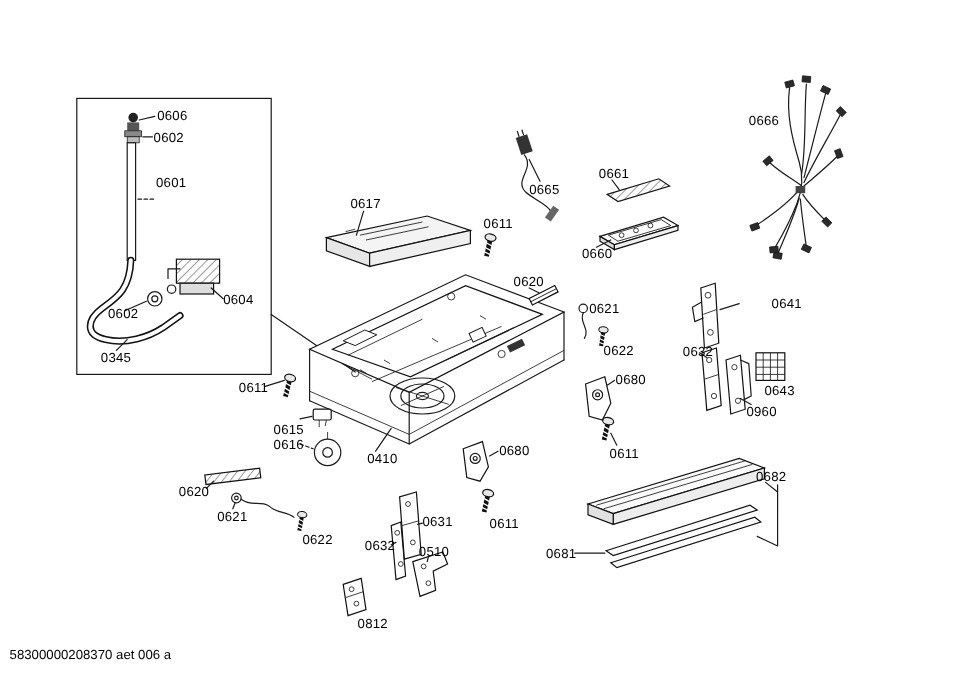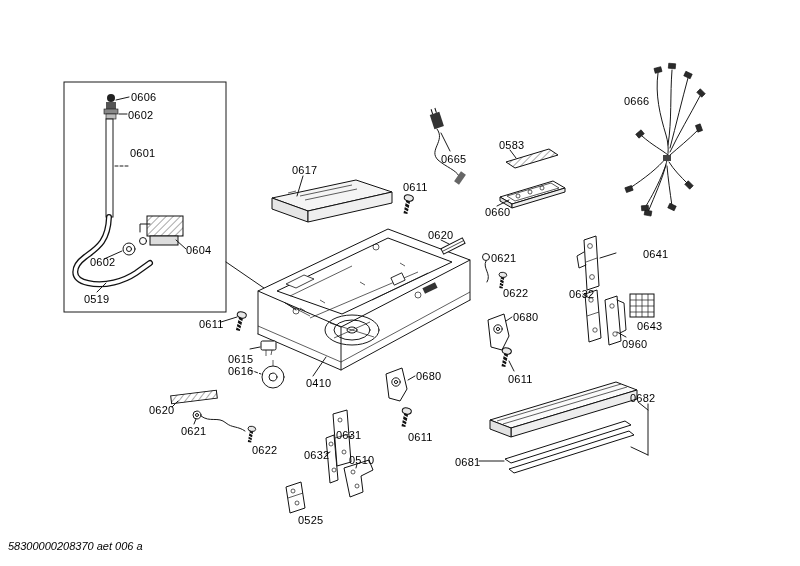--- a/index.html
+++ b/index.html
@@ -1,20 +1,20 @@
 <!DOCTYPE html>
 <html><head>
 <meta charset="utf-8">
 <style>
   html,body{margin:0;padding:0;}
   body{width:800px;height:566px;background:#ffffff;font-family:"Liberation Sans","DejaVu Sans",sans-serif;}
   .stage{position:relative;width:800px;height:566px;overflow:hidden;background:#ffffff;padding-left:12px;}
   .artwork{position:absolute;left:0;top:0;}
   .part-label{position:absolute;font-size:11px;line-height:12px;color:#000;white-space:nowrap;letter-spacing:.2px;}
-  .footer-code{position:absolute;left:8px;top:540px;font-size:11px;color:#000;font-style:italic;}
+  .footer-code{position:absolute;left:8px;top:540px;font-size:11px;color:#000;}
   .ln{stroke:#1a1a1a;fill:none;stroke-width:1;stroke-linecap:round;stroke-linejoin:round;}
   .thin{stroke:#1a1a1a;fill:none;stroke-width:0.7;}
 </style>
 </head>
 <body>
 
 <div class="stage">
 
 <svg class="artwork" width="800" height="566" viewBox="0 0 800 566">
   <defs>
@@ -278,24 +278,24 @@
     <line x1="479" y1="461" x2="504" y2="461"></line>
     <path d="M648,404 L648,455 M648,410 L638,402 M648,455 L631,447" fill="none"></path>
   </g>
 </svg>
 
   <span class="part-label" style="left:131px;top:91px">0606</span>
   <span class="part-label" style="left:128px;top:109px">0602</span>
   <span class="part-label" style="left:130px;top:147px">0601</span>
   <span class="part-label" style="left:90px;top:256px">0602</span>
   <span class="part-label" style="left:186px;top:244px">0604</span>
-  <span class="part-label" style="left:84px;top:293px">0519</span>
+  <span class="part-label" style="left:84px;top:293px">0345</span>
   <span class="part-label" style="left:292px;top:164px">0617</span>
   <span class="part-label" style="left:441px;top:153px">0665</span>
-  <span class="part-label" style="left:499px;top:139px">0583</span>
+  <span class="part-label" style="left:499px;top:139px">0661</span>
   <span class="part-label" style="left:403px;top:181px">0611</span>
   <span class="part-label" style="left:485px;top:206px">0660</span>
   <span class="part-label" style="left:428px;top:229px">0620</span>
   <span class="part-label" style="left:491px;top:252px">0621</span>
   <span class="part-label" style="left:503px;top:287px">0622</span>
   <span class="part-label" style="left:624px;top:95px">0666</span>
   <span class="part-label" style="left:643px;top:248px">0641</span>
   <span class="part-label" style="left:569px;top:288px">0632</span>
   <span class="part-label" style="left:637px;top:320px">0643</span>
   <span class="part-label" style="left:622px;top:338px">0960</span>
@@ -303,21 +303,21 @@
   <span class="part-label" style="left:508px;top:373px">0611</span>
   <span class="part-label" style="left:199px;top:318px">0611</span>
   <span class="part-label" style="left:228px;top:353px">0615</span>
   <span class="part-label" style="left:228px;top:365px">0616</span>
   <span class="part-label" style="left:306px;top:377px">0410</span>
   <span class="part-label" style="left:416px;top:370px">0680</span>
   <span class="part-label" style="left:149px;top:404px">0620</span>
   <span class="part-label" style="left:181px;top:425px">0621</span>
   <span class="part-label" style="left:252px;top:444px">0622</span>
   <span class="part-label" style="left:304px;top:449px">0632</span>
-  <span class="part-label" style="left:336px;top:429px">0631</span>
+  <span class="part-label" style="left:352px;top:429px">0631</span>
   <span class="part-label" style="left:349px;top:454px">0510</span>
-  <span class="part-label" style="left:298px;top:514px">0525</span>
+  <span class="part-label" style="left:298px;top:514px">0812</span>
   <span class="part-label" style="left:408px;top:431px">0611</span>
   <span class="part-label" style="left:630px;top:392px">0682</span>
   <span class="part-label" style="left:455px;top:456px">0681</span>
 
   <div class="footer-code">58300000208370 aet 006 a</div>
 </div>
 
 </body></html>

